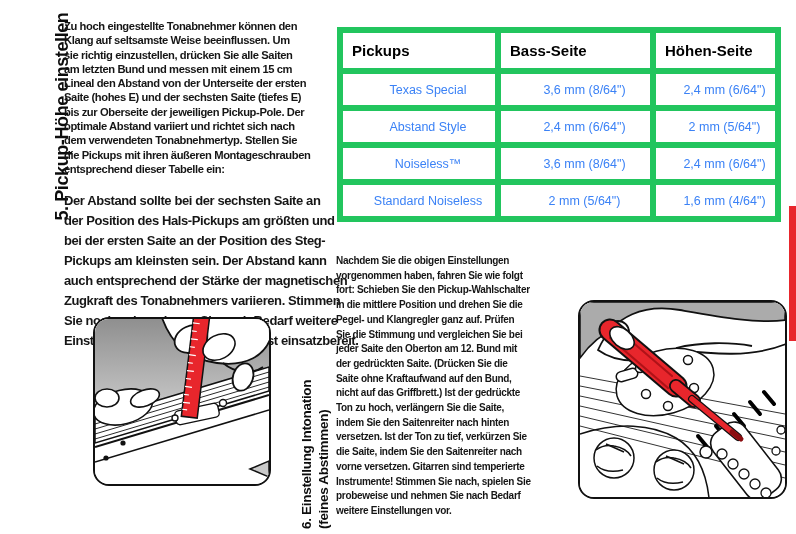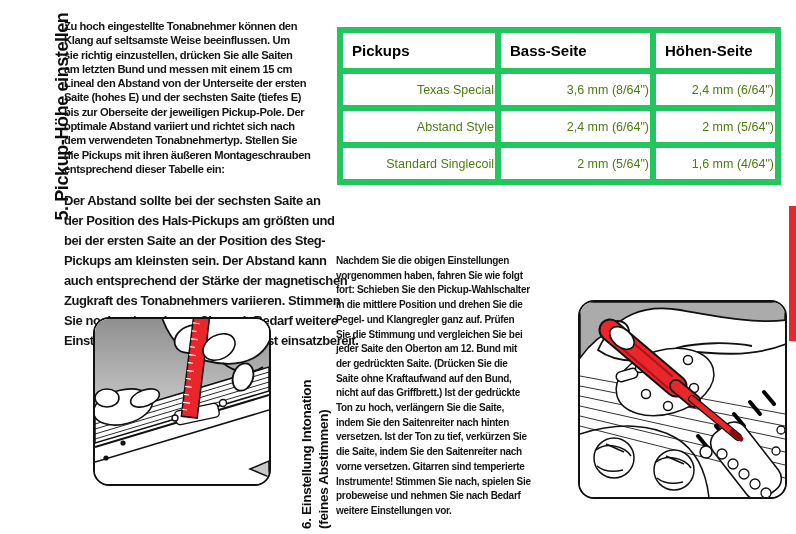--- a/index.html
+++ b/index.html
@@ -11,21 +11,21 @@
   .h6{left:299px;top:529px;width:184px;height:36px;font-size:13.5px;line-height:16.5px;letter-spacing:-0.3px;}
   .para{position:absolute;white-space:pre;font-weight:bold;color:#161616;}
   .p1{left:64px;top:19px;font-size:11.2px;line-height:14.3px;letter-spacing:-0.4px;}
   .p2{left:64px;top:191px;font-size:13px;line-height:20px;letter-spacing:-0.4px;}
   .pmid{left:336px;top:254px;font-size:10px;line-height:14.7px;letter-spacing:-0.3px;}
   table.pickups{position:absolute;left:337px;top:27px;width:438px;border-collapse:collapse;
         table-layout:fixed;background:#fff;}
   table.pickups,table.pickups th,table.pickups td{border:6px solid #22c55e;}
   table.pickups{border-width:2.5px;}
   table.pickups th{height:33px;font-size:15px;font-weight:bold;text-align:left;padding-left:9px;color:#000;}
-  table.pickups td{height:29px;font-size:12.5px;font-weight:normal;text-align:right;padding-left:19px;color:#4d7c0f;}
+  table.pickups td{height:29px;font-size:12.5px;font-weight:normal;text-align:center;padding-left:19px;color:#3b82f6;}
   .c1{width:158px;} .c2{width:155px;} .c3{width:125px;}
   .illus{position:absolute;border:2.5px solid #111;border-radius:16px;background:#fff;overflow:hidden;}
   .illus svg{display:block;}
   .il-left{left:93px;top:317px;width:174px;height:165px;}
   .il-right{left:578px;top:300px;width:205px;height:195px;}
   .redtab{position:absolute;left:789px;top:206px;width:7px;height:135px;}
 </style>
 </head>
 <body>
 
@@ -73,21 +73,26 @@
         <td>Texas Special</td>
         <td>3,6 mm (8/64")</td>
         <td>2,4 mm (6/64")</td>
       </tr>
       <tr>
         <td>Abstand Style</td>
         <td>2,4 mm (6/64")</td>
         <td>2 mm (5/64")</td>
       </tr>
       <tr>
-        <td>Standard Singlecoil</td>
+        <td>Noiseless™</td>
+        <td>3,6 mm (8/64")</td>
+        <td>2,4 mm (6/64")</td>
+      </tr>
+      <tr>
+        <td>Standard Noiseless</td>
         <td>2 mm (5/64")</td>
         <td>1,6 mm (4/64")</td>
       </tr>
     </tbody>
   </table>
 
   <div class="para pmid">Nachdem Sie die obigen Einstellungen
 vorgenommen haben, fahren Sie wie folgt
 fort: Schieben Sie den Pickup-Wahlschalter
 in die mittlere Position und drehen Sie die

